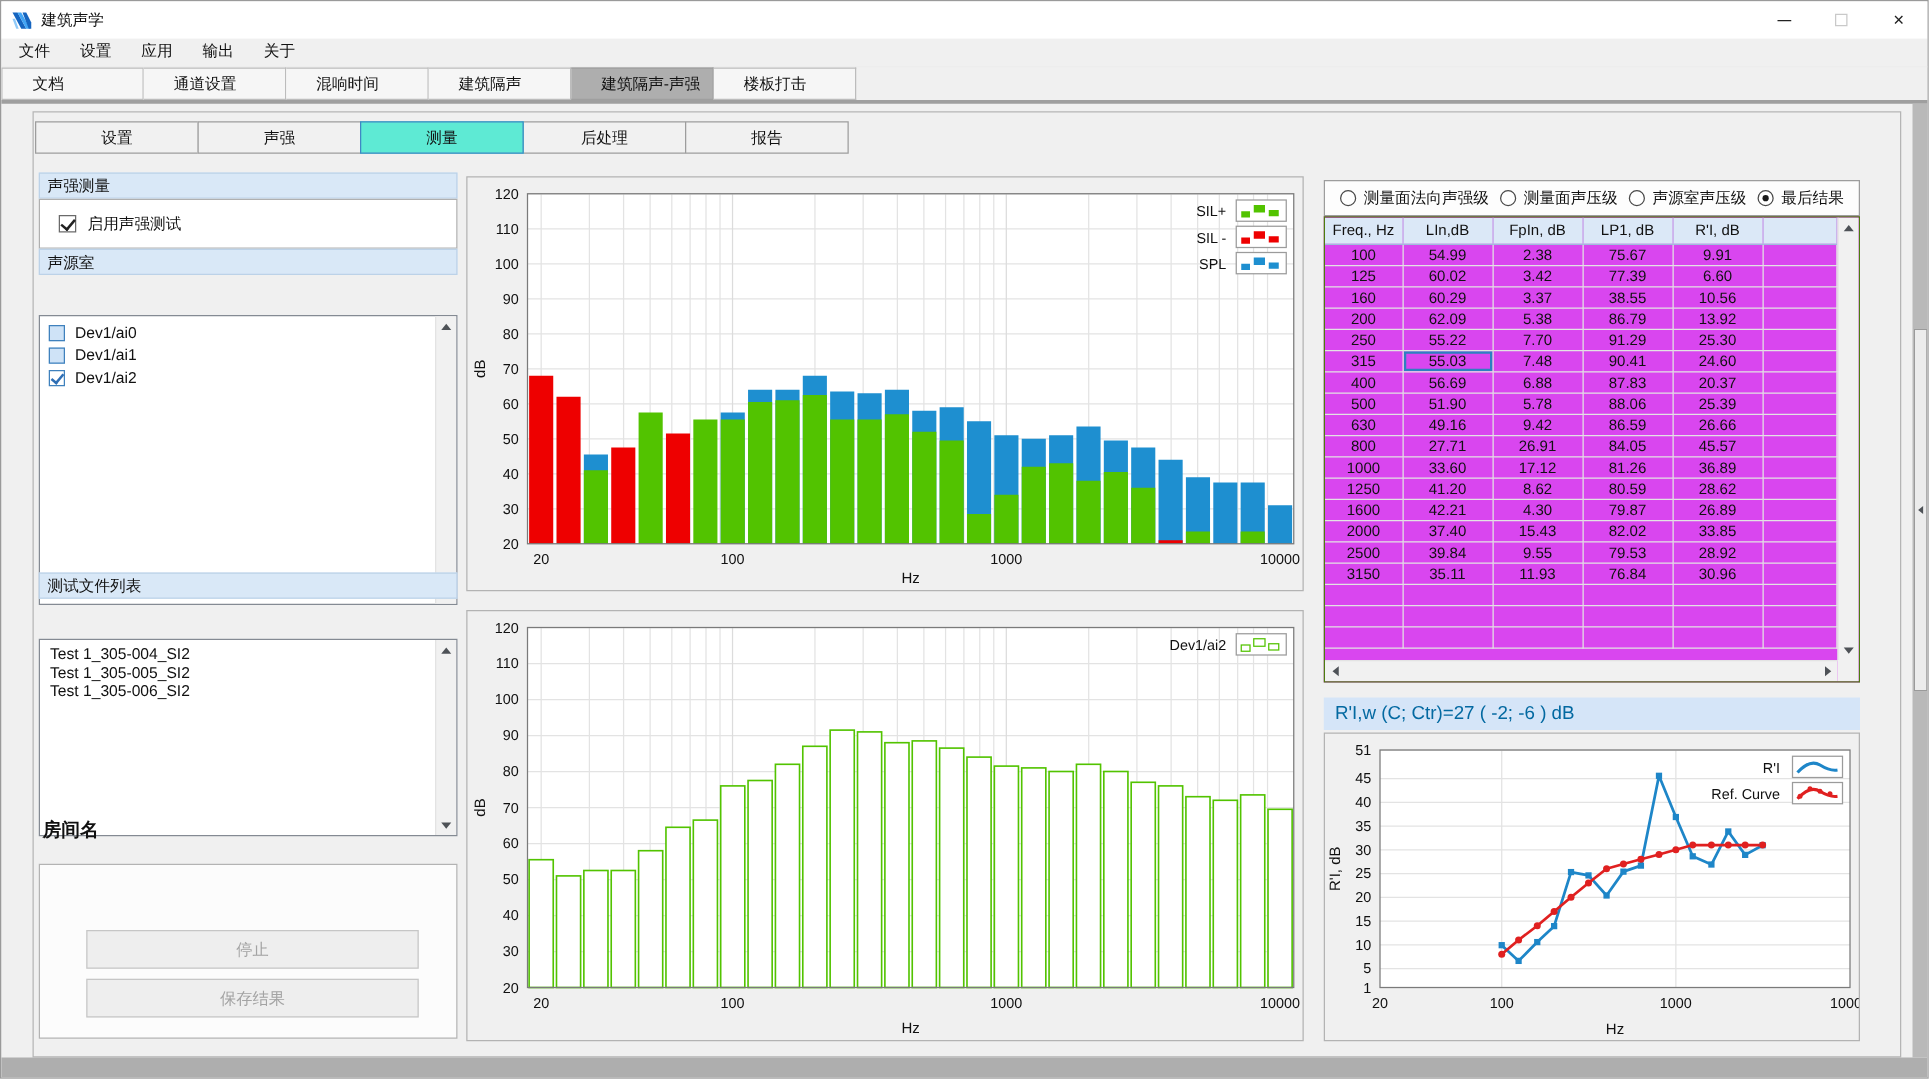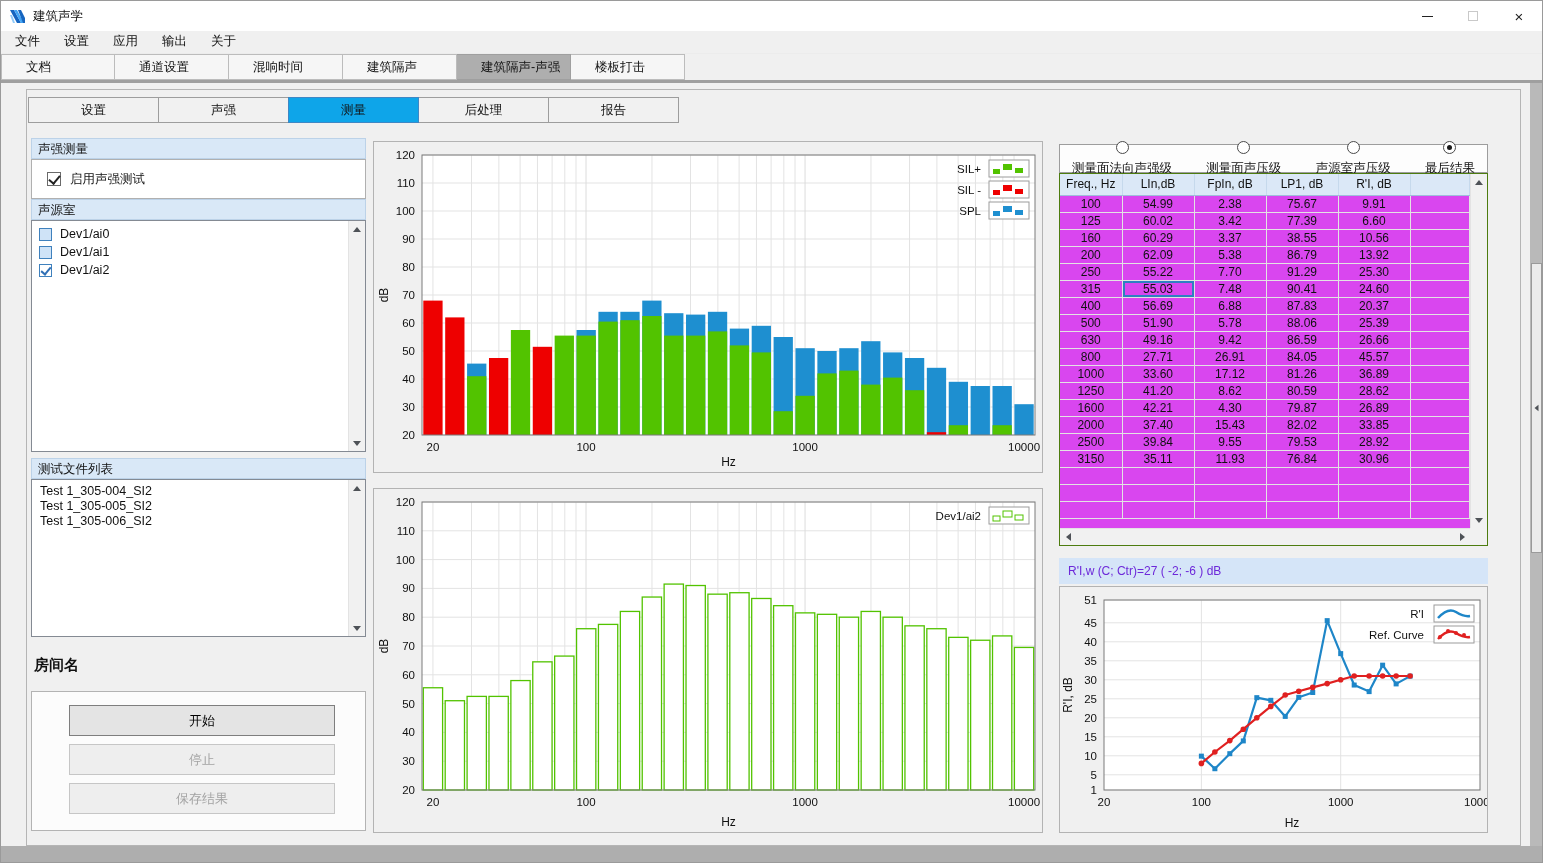--- a/index.html
+++ b/index.html
@@ -32,31 +32,31 @@
   .frame{position:absolute;left:25px;top:88px;width:1495px;height:757px;
          border:1px solid #b5b5b5;background:#f0f0f0;}
   .bottombar{position:absolute;left:0;top:845px;width:100%;height:18px;background:#aeaeae;}
   .rightstrip{position:absolute;left:1529px;top:82px;width:14px;height:763px;background:#b9b9b9;}
   .collapsebtn{position:absolute;left:1px;top:180px;width:11px;height:290px;background:#ececec;
                border:1px solid #9a9a9a;display:flex;align-items:center;justify-content:center;}
   
   .subtabs{position:absolute;left:28px;top:96px;display:flex;}
   .subtab{width:131px;height:26px;background:#f1f1f1;border:1px solid #9d9d9d;margin-left:-1px;
           display:flex;align-items:center;justify-content:center;font-size:12.5px;}
-  .subtab.active{background:#0ea5e9;border:1px solid #3f87c4;z-index:2;}
+  .subtab.active{background:#5eead4;border:1px solid #3f87c4;z-index:2;}
   
   .panel-h{position:absolute;background:#d9e8f7;border:1px solid #bcd2e8;font-size:12.5px;
            padding:2px 0 0 6px;height:21px;}
   .whitebox{position:absolute;background:#ffffff;border:1px solid #b0b0b0;
             display:flex;align-items:center;padding-left:15px;gap:9px;font-size:12.5px;}
   .cb{width:14px;height:14px;background:#fff;border:1px solid #6a6a6a;position:relative;
       display:inline-block;flex:none;}
   .cb.checked::after{content:'';position:absolute;left:3px;top:0;width:5px;height:9px;
       border:solid #222;border-width:0 2px 2px 0;transform:rotate(40deg);}
-  .listbox{position:absolute;background:#fff;border:1px solid #848a93;overflow:hidden;}
+  .listbox{position:absolute;background:#fff;border:1px solid #848a93;overflow:hidden;margin-top:32px;}
   .list-items{position:absolute;left:0;top:4px;right:18px;}
   .list-item{display:flex;align-items:center;gap:8px;height:18px;padding-left:7px;font-size:12.5px;}
   .cb2{width:13px;height:13px;border:1px solid #3f81bd;position:relative;flex:none;}
   .cb2.unchecked{background:#cfe3f7;}
   .cb2.checked{background:#fff;}
   .cb2.checked::after{content:'';position:absolute;left:3px;top:0;width:4px;height:8px;
       border:solid #2f6fb5;border-width:0 2px 2px 0;transform:rotate(40deg);}
   .file-item{height:15px;line-height:15px;padding-left:8px;font-size:12.5px;}
   .vscroll{position:absolute;right:0;top:0;bottom:0;width:17px;background:#f1f1f1;
            border-left:1px solid #e3e3e3;}
@@ -75,39 +75,39 @@
   .pbtn{position:absolute;left:37px;width:266px;height:31px;font-size:13px;font-family:inherit;
         background:#e4e4e4;border:1px solid #7e7e7e;color:#000;}
   .pbtn:disabled{background:#eeeeee;border-color:#c6c6c6;color:#a3a3a3;}
   
   .chartbox{position:absolute;background:#f0f0f0;border:1px solid #b3b3b3;}
   .chartbox svg{display:block;font-family:"Liberation Sans","DejaVu Sans",sans-serif;}
   svg text{fill:#111;}
   
   .radiorow{position:absolute;background:#fdfdfd;border:1px solid #9d9d9d;display:flex;
             align-items:center;justify-content:space-between;padding:0 12px;font-size:12.5px;}
-  .radio-item{display:flex;align-items:center;gap:6px;flex-direction:column;}
+  .radio-item{display:flex;align-items:center;gap:6px;}
   .radio{width:13px;height:13px;border-radius:50%;border:1px solid #4a4a4a;background:#fff;
          position:relative;flex:none;}
   .radio.sel::after{content:'';position:absolute;left:3px;top:3px;width:5px;height:5px;
          border-radius:50%;background:#1a1a1a;}
   .tablebox{position:absolute;background:#d946ef;border:1px solid #4d7c0f;overflow:hidden;}
   #res-table{border-collapse:collapse;table-layout:fixed;width:410px;}
   #res-table td{height:17px;border-right:1px solid #e3e3e3;border-bottom:1px solid #e3e3e3;
       text-align:center;font-size:12px;padding:0;white-space:nowrap;overflow:hidden;}
   #res-table thead td{background:#dbe8f7;border-right-color:#c6d9ec;border-bottom-color:#9fbddb;
       height:21px;}
   #res-table td.selcell{box-shadow:inset 0 0 0 2px #2e7fc1;}
   .hscroll{position:absolute;left:0;right:17px;bottom:0;height:17px;background:#f1f1f1;
            border-top:1px solid #e3e3e3;}
   .hscroll .sbtn{height:100%;width:16px;} .hscroll .sbtn.left{left:0;} 
   .hscroll .sbtn.rightend{left:auto;right:0;}
   .corner{position:absolute;right:0;bottom:0;width:17px;height:17px;background:#f1f1f1;}
-  .infobar{position:absolute;background:#d5e5f8;font-size:12px;line-height:26px;
-           padding-left:9px;color:#6d28d9;}
+  .infobar{position:absolute;background:#d5e5f8;font-size:15px;line-height:26px;
+           padding-left:9px;color:#0369a1;}
 </style>
 </head>
 <body>
 
 <div id="app">
 
   <div class="titlebar">
     <svg class="appicon" width="17" height="17">
       <rect x="0" y="0" width="17" height="17" fill="#ffffff"></rect>
       <polygon points="1,2 5,2 12,15 8,15" fill="#1565c0"></polygon>
@@ -206,21 +206,20 @@
       <div class="sbtn bottom">
           <span class="tri tri-down"></span>
         </div>
     </div>
   </div>
 
   <span class="room-label" style="left:33px;top:652px;">房间名</span>
   <input class="room-input" style="left: 85px; top: 652px; width: 276px; height: 24px; margin-top: 48px;" value="305">
 
   <div class="btnframe" style="left:30px;top:690px;width:335px;height:140px" id="btnframe">
-      <button class="pbtn" style="top: 13px;">开始</button>
       <button class="pbtn" disabled="" style="top: 52px;">停止</button>
       <button class="pbtn" disabled="" style="top: 91px;">保存结果</button>
     </div>
 
   <div class="chartbox" style="left:372px;top:140px;width:670px;height:332px">
     <svg id="chart1" width="668" height="330">
         <rect x="48" y="13" width="613" height="280" fill="#ffffff"></rect>
         <line x1="48" x2="661" y1="293" y2="293" stroke="#e3e3e3"></line>
         <line x1="48" x2="661" y1="265" y2="265" stroke="#e3e3e3"></line>
         <line x1="48" x2="661" y1="237" y2="237" stroke="#e3e3e3"></line>

